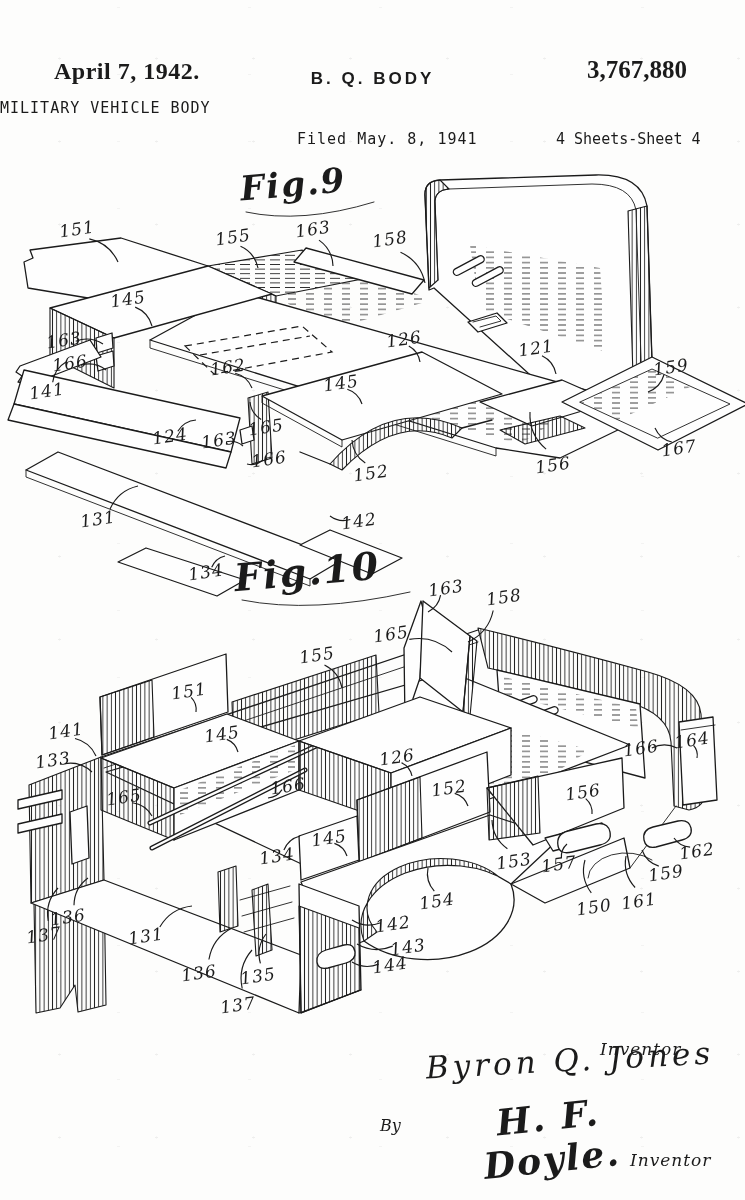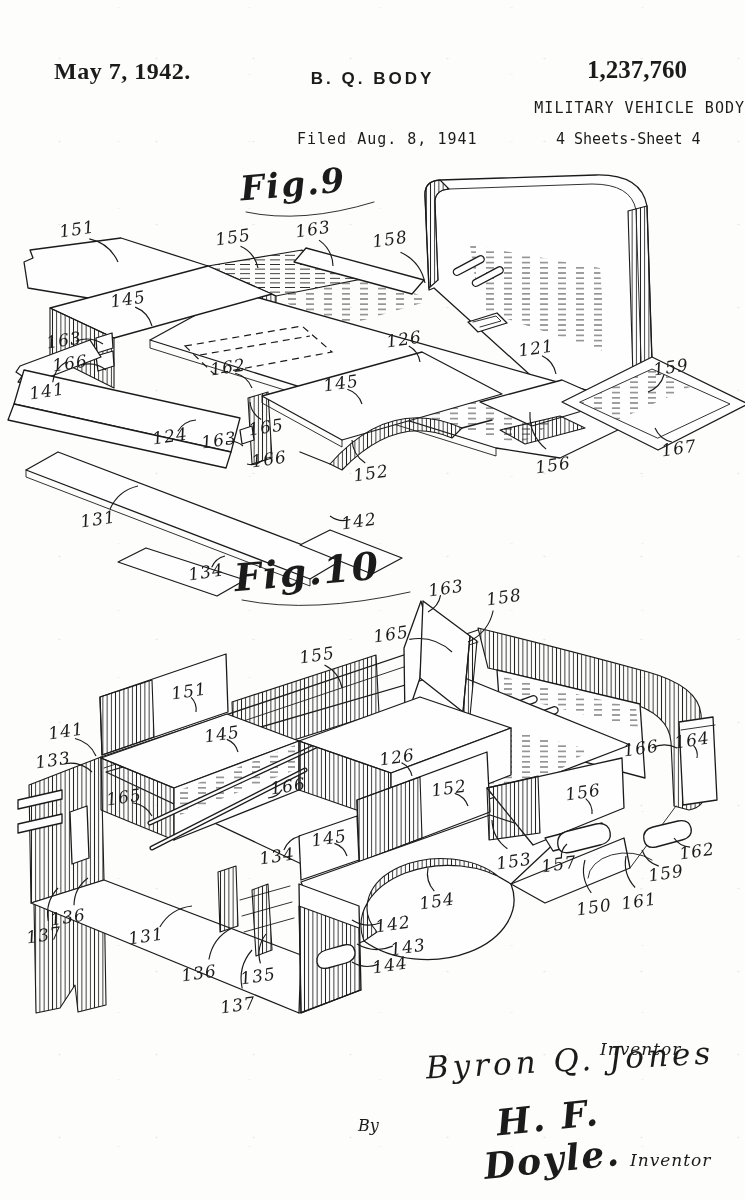--- a/index.html
+++ b/index.html
@@ -4,53 +4,53 @@
 <style>
   html,body{margin:0;padding:0;background:#e8e8e4;}
   .page{position:relative;width:745px;height:1200px;margin:0 auto;background:#fdfdfc;overflow:hidden;color:#1b1b1b;}
   .page::before{content:'';position:absolute;inset:0;pointer-events:none;
     background-image:radial-gradient(#0000000f 1px, transparent 1.3px),radial-gradient(#0000000a 1px, transparent 1.3px);
     background-size:97px 83px,131px 67px;background-position:11px 17px,53px 41px;}
   .abs{position:absolute;}
   .hdr-date{left:54px;top:58px;font:bold 24px "Liberation Serif",serif;letter-spacing:.5px;}
   .hdr-name{left:0;right:0;top:69px;text-align:center;font:600 17px "Liberation Sans",sans-serif;letter-spacing:3px;}
   .hdr-num{right:58px;top:56px;font:bold 25px "Liberation Serif",serif;}
-  .hdr-title{left:0;right:0;top:99px;text-align:right;font:15px "DejaVu Sans Mono",monospace;letter-spacing:1px;}
+  .hdr-title{left:0;right:18px;top:99px;text-align:left;font:15px "DejaVu Sans Mono",monospace;letter-spacing:1px;}
   .hdr-filed{left:297px;top:130px;font:15px "DejaVu Sans Mono",monospace;letter-spacing:1px;}
   .hdr-sheet{left:556px;top:130px;font:15px "DejaVu Sans Mono",monospace;}
   .fig-cap{font:italic 700 34px "DejaVu Serif",serif;letter-spacing:2px;transform:rotate(-5deg);}
   #cap9{left:240px;top:164px;}
   #cap10{left:234px;top:549px;font-size:38px;}
   svg.art,svg.leaders,.labels{position:absolute;left:0;top:0;width:745px;height:1200px;}
   .labels{pointer-events:none;}
   .ref{position:absolute;transform:translate(-50%,-50%) rotate(-8deg);font:italic 17px "DejaVu Serif",serif;letter-spacing:1px;white-space:nowrap;}
   .ln{fill:none;stroke:#1b1b1b;stroke-width:1.3;stroke-linejoin:round;stroke-linecap:round;}
   .thin{stroke-width:.9;}
   .fw{fill:#fefefe;stroke:#1b1b1b;stroke-width:1.3;stroke-linejoin:round;}
   .fv{fill:url(#vh);stroke:#1b1b1b;stroke-width:1.1;stroke-linejoin:round;}
   .fh{fill:url(#hh2);stroke:#1b1b1b;stroke-width:1.1;}
   .fs{fill:url(#stip);stroke:none;}
   .dash{fill:none;stroke:#1b1b1b;stroke-width:1.2;stroke-dasharray:7 5;}
   .leader{fill:none;stroke:#1b1b1b;stroke-width:1.15;}
   .sig-inventor{left:400px;top:1042px;width:340px;text-align:center;font:italic 31px "DejaVu Serif",serif;letter-spacing:4px;transform:rotate(-3deg);}
   .lbl-inventor{left:600px;top:1022px;font:italic 17px "DejaVu Serif",serif;letter-spacing:1px;margin-top:17px;}
-  .lbl-by{left:358px;top:1116px;font:italic 16px "DejaVu Serif",serif;}
+  .lbl-by{left:380px;top:1116px;font:italic 16px "DejaVu Serif",serif;}
   .sig-attorney{left:425px;top:1096px;width:250px;text-align:center;font:italic 700 36px "DejaVu Serif",serif;letter-spacing:2px;transform:rotate(-6deg);}
   .lbl-attorney{left:630px;top:1150px;font:italic 17px "DejaVu Serif",serif;letter-spacing:1px;}
 </style>
 </head>
 <body>
 
 <div class="page">
 
-  <div class="abs hdr-date">May 7, 1942.</div>
+  <div class="abs hdr-date">April 7, 1942.</div>
   <div class="abs hdr-name">B. Q. BODY</div>
-  <div class="abs hdr-num">1,237,760</div>
+  <div class="abs hdr-num">3,767,880</div>
   <div class="abs hdr-title">MILITARY VEHICLE BODY</div>
-  <div class="abs hdr-filed">Filed Aug. 8, 1941</div>
+  <div class="abs hdr-filed">Filed May. 8, 1941</div>
   <div class="abs hdr-sheet">4 Sheets-Sheet 4</div>
 
   <svg class="art" viewBox="0 0 745 1200">
     <defs>
       <pattern id="vh" width="4.2" height="9" patternUnits="userSpaceOnUse">
         <path d="M2.1 0V9" stroke="#222" stroke-width=".9"></path>
       </pattern>
       <pattern id="hh2" width="15" height="4.6" patternUnits="userSpaceOnUse">
         <path d="M0 2.3H10" stroke="#222" stroke-width=".9"></path>
       </pattern>

